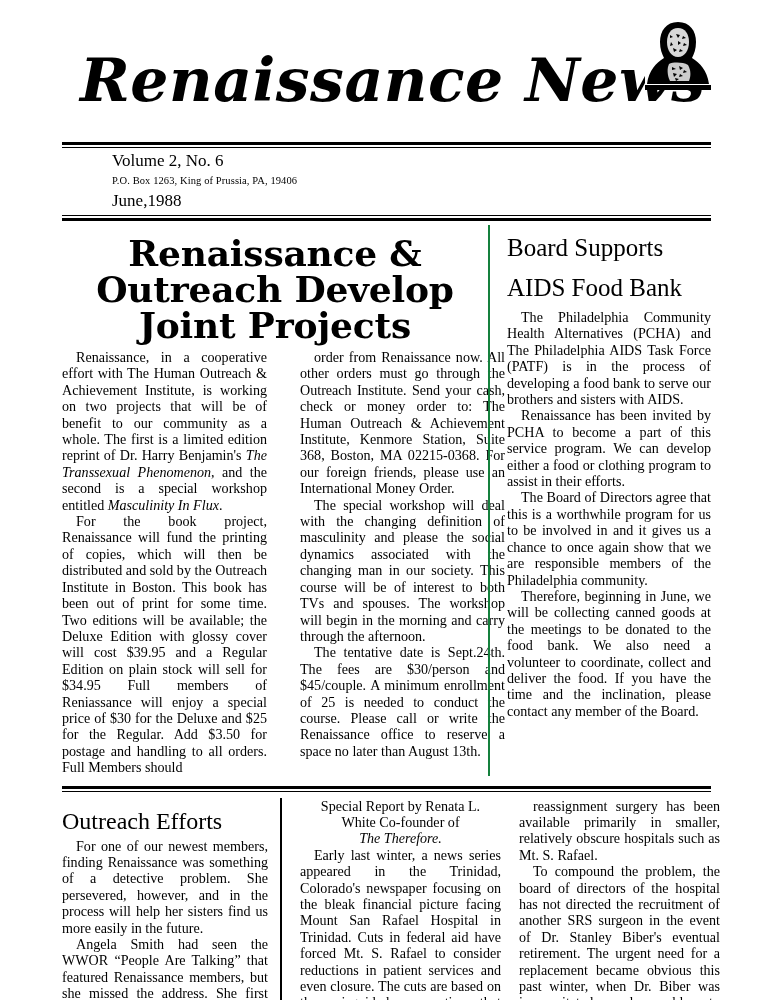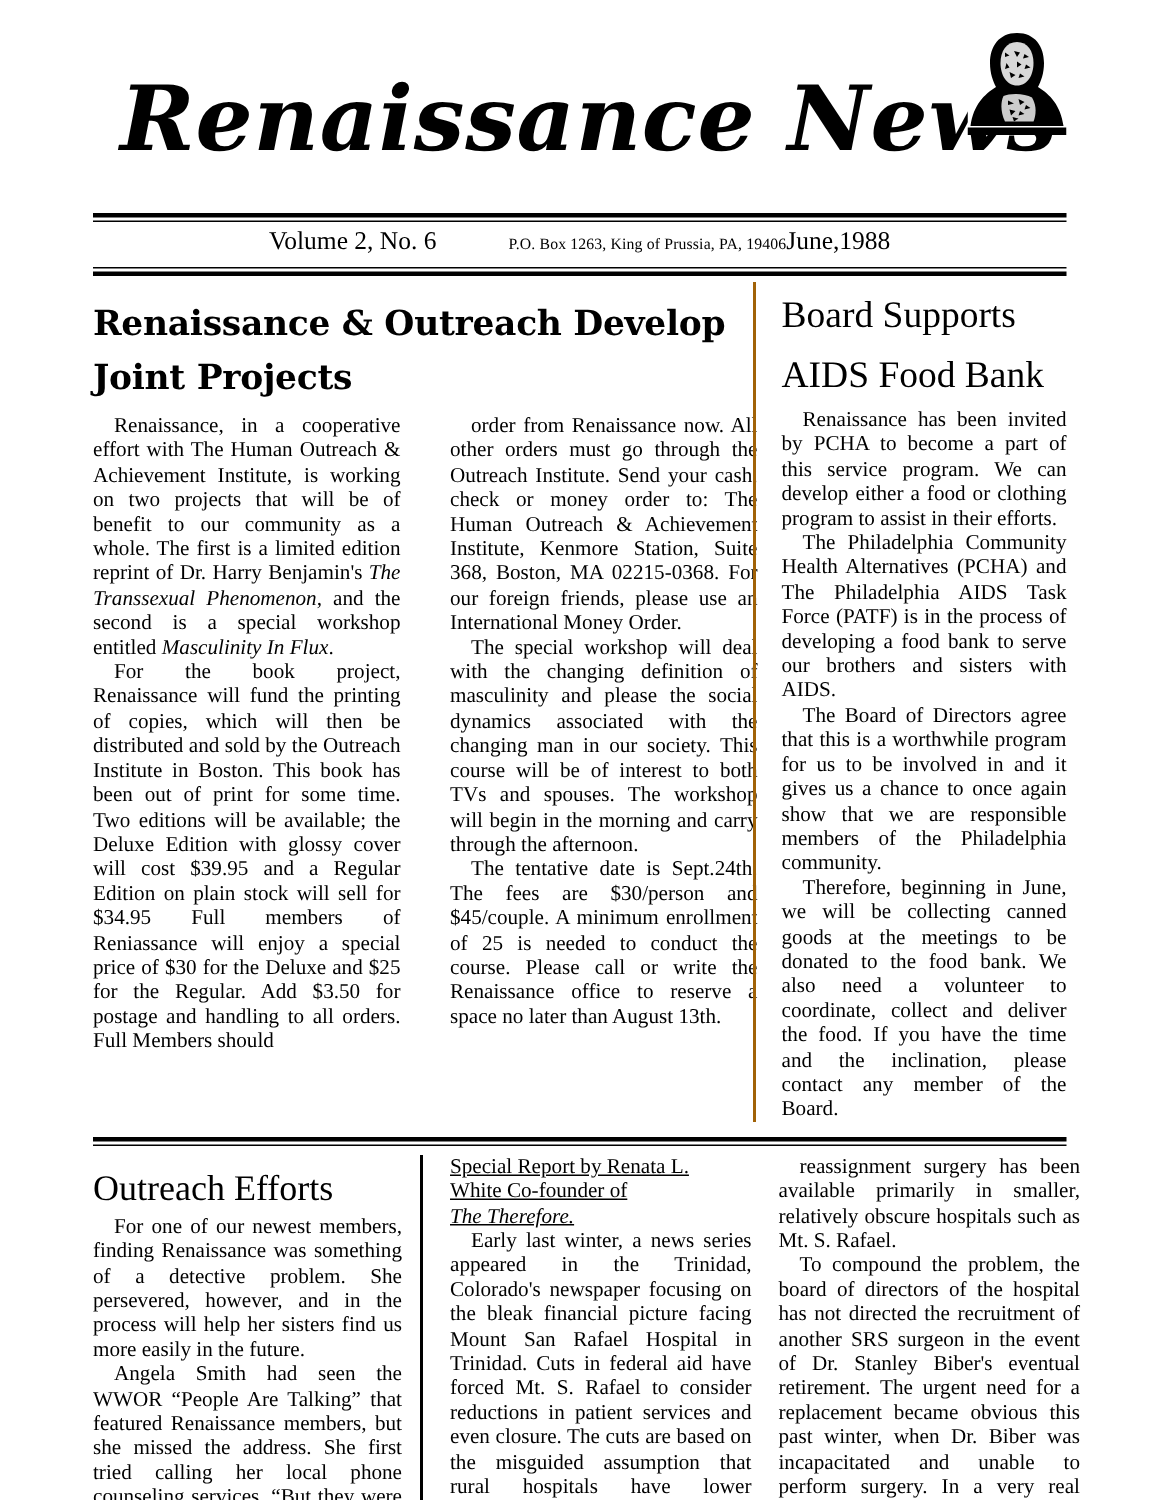--- a/index.html
+++ b/index.html
@@ -64,42 +64,44 @@
     border-top: 3px solid #000;
     border-bottom: 1px solid #000;
     height: 2px;
     margin: 10px 0 0 0;
   }
 
   
   .folio {
     display: flex;
     align-items: baseline;
-    justify-content: center;
+    justify-content: space-between;
     padding: 3px 2px 4px 2px;
+    flex-direction: column;
   }
   .folio-left, .folio-right {
     font-size: 17px;
     line-height: 20px;
   }
   .folio-center {
     font-size: 10.5px;
     line-height: 20px;
     letter-spacing: 0.1px;
     margin-left: 48px;
   }
 
   
   .headline-slab {
     font-family: "DejaVu Serif", "Liberation Serif", serif;
     font-weight: 700;
-    font-size: 23px;
+    font-size: 36px;
     line-height: 36px;
     letter-spacing: -0.2px;
     margin: 10px 0 6px 0;
+    text-align: center;
   }
   .headline-light {
     font-family: "Liberation Serif", "DejaVu Serif", serif;
     font-weight: 400;
     font-size: 25px;
     line-height: 34px;
     margin: 6px 0 4px 0;
   }
   .headline-sub {
     font-family: "Liberation Serif", "DejaVu Serif", serif;
@@ -114,44 +116,43 @@
   .col p {
     margin: 0;
     font-size: 14.1px;
     line-height: 16.4px;
     text-align: justify;
     text-indent: 14px;
     hyphens: auto;
     -webkit-hyphens: auto;
   }
   .col p.center {
+    text-align: center;
     text-indent: 0;
-    text-decoration: underline;
   }
   .it { font-style: italic; }
 
   
   .top-section {
     display: flex;
     margin-top: 4px;
   }
   .top-main {
     width: 426px;
     flex: 0 0 426px;
   }
   .top-main-cols {
     display: flex;
     gap: 33px;
   }
   .top-main-cols .col { width: 205px; flex: 0 0 205px; }
   .top-aside {
     flex: 1 1 auto;
     padding-left: 17px;
-    margin-left: 14px;
-    border-left: 2px solid #a16207;
+    border-left: 2px solid #15803d;
   }
 
   
   .bottom-section {
     display: flex;
     margin-top: 6px;
   }
   .bottom-left {
     width: 206px;
     flex: 0 0 206px;
@@ -211,22 +212,22 @@
           <p>order from Renaissance now. All other orders must go through the Outreach Institute.  Send your cash, check or money order to: The Human Outreach &amp; Achievement Institute, Kenmore Station, Suite 368, Boston, MA  02215-0368. For our foreign  friends, please use an International Money Order.</p>
           <p>The special workshop  will deal with the changing definition of masculinity and please the social dynamics associated with the changing man in our society. This course will be of interest to both TVs and spouses. The workshop will begin in the morning and carry through the afternoon.</p>
           <p>The tentative date is Sept.24th. The fees are $30/person and $45/couple. A minimum enrollment of 25 is needed to conduct the course. Please call or write the Renaissance office to reserve a space no later than August 13th.</p>
         </div>
       </div>
     </div>
 
     <div class="top-aside col">
       <div class="headline-light">Board Supports</div>
       <div class="headline-light">AIDS Food Bank</div>
+      <p>The Philadelphia Community Health Alternatives (PCHA) and The Philadelphia AIDS Task Force (PATF) is in the process of developing a food bank to serve our brothers and sisters with AIDS.</p>
       <p>Renaissance has been invited by PCHA to become a part of this service program. We can develop either a food or clothing program to assist in their efforts.</p>
-      <p>The Philadelphia Community Health Alternatives (PCHA) and The Philadelphia AIDS Task Force (PATF) is in the process of developing a food bank to serve our brothers and sisters with AIDS.</p>
       <p>The Board of Directors agree that this is a worthwhile program for us to be involved in and it gives us a chance to once again show that we are responsible members of the Philadelphia community.</p>
       <p>Therefore, beginning in June, we will be collecting canned goods at the meetings to be donated to the food bank.  We also need a volunteer to coordinate, collect and deliver the food. If you have the time and the inclination, please contact any member of the Board.</p>
     </div>
 
   </div>
 
   <div class="section-rule"></div>
 
   <div class="bottom-section">
 

